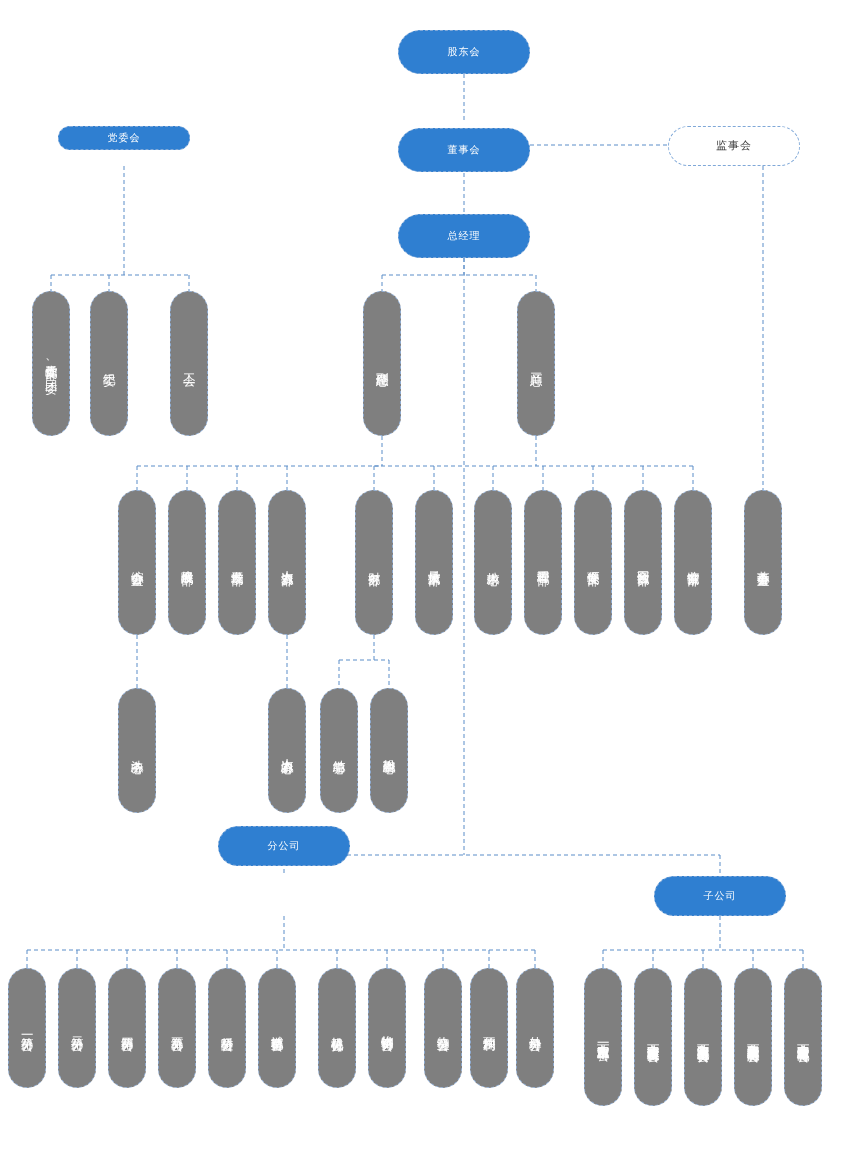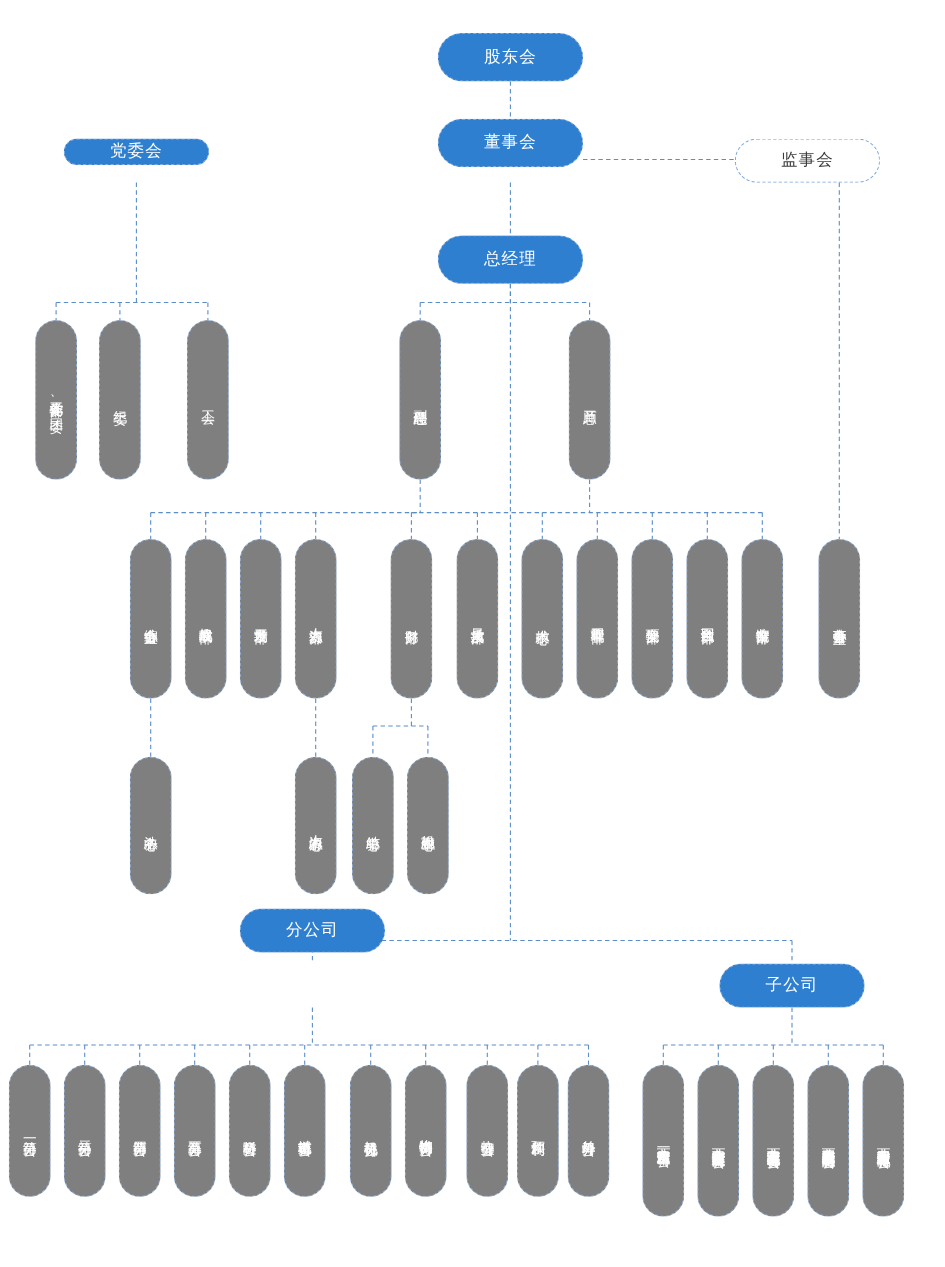--- a/index.html
+++ b/index.html
@@ -29,38 +29,38 @@
     position: absolute;
     box-sizing: border-box;
     display: flex;
     align-items: center;
     justify-content: center;
     text-align: center;
     color: #ffffff;
     border-radius: 999px;
     border: 1px dashed #6f95c9;
     background: #2b7cd3;
-    font-size: 15px;
+    font-size: 10px;
     letter-spacing: 1px;
   }
   .node.blue {
     background: #2f7fd1;
     border: 1px dashed #7fa8d8;
   }
   .node.gray {
     background: #7f7f7f;
     border: 1px dashed #8fabd0;
     font-size: 12.5px;
     letter-spacing: 0.5px;
   }
   .node.white {
     background: #ffffff;
     color: #3d3d3d;
     border: 1px dashed #7fa8d8;
-    font-size: 15px;
+    font-size: 11px;
   }
   .node .vtext {
     writing-mode: vertical-rl;
     text-orientation: upright;
     line-height: 1.15;
     white-space: pre-line;
     display: block;
   }
   .node .htext {
     white-space: pre-line;
@@ -101,21 +101,21 @@
 
       <path d="M284,916 L284,950 M27,950 L535,950 M27,950 L27,968 M77,950 L77,968 M127,950 L127,968 M177,950 L177,968 M227,950 L227,968 M277,950 L277,968 M337,950 L337,968 M387,950 L387,968 M443,950 L443,968 M489,950 L489,968 M535,950 L535,968"></path>
 
       <path d="M720,916 L720,950 M603,950 L803,950 M603,950 L603,968 M653,950 L653,968 M703,950 L703,968 M753,950 L753,968 M803,950 L803,968"></path>
     </g>
   </svg>
   <div id="nodes">
       <div class="node blue" style="left: 398px; top: 30px; width: 132px; height: 44px;">
         <span class="htext">股东会</span>
       </div>
-      <div class="node blue" style="left: 398px; top: 108px; width: 132px; height: 44px; text-align: right;">
+      <div class="node blue" style="left: 398px; top: 128px; width: 132px; height: 44px; text-align: right;">
         <span class="htext">董事会</span>
       </div>
       <div class="node white" style="left: 668px; top: 126px; width: 132px; height: 40px;">
         <span class="htext">监事会</span>
       </div>
       <div class="node blue" style="left: 58px; top: 126px; width: 132px; height: 24px;">
         <span class="htext">党委会</span>
       </div>
       <div class="node blue" style="left: 398px; top: 214px; width: 132px; height: 44px;">
         <span class="htext">总经理</span>

